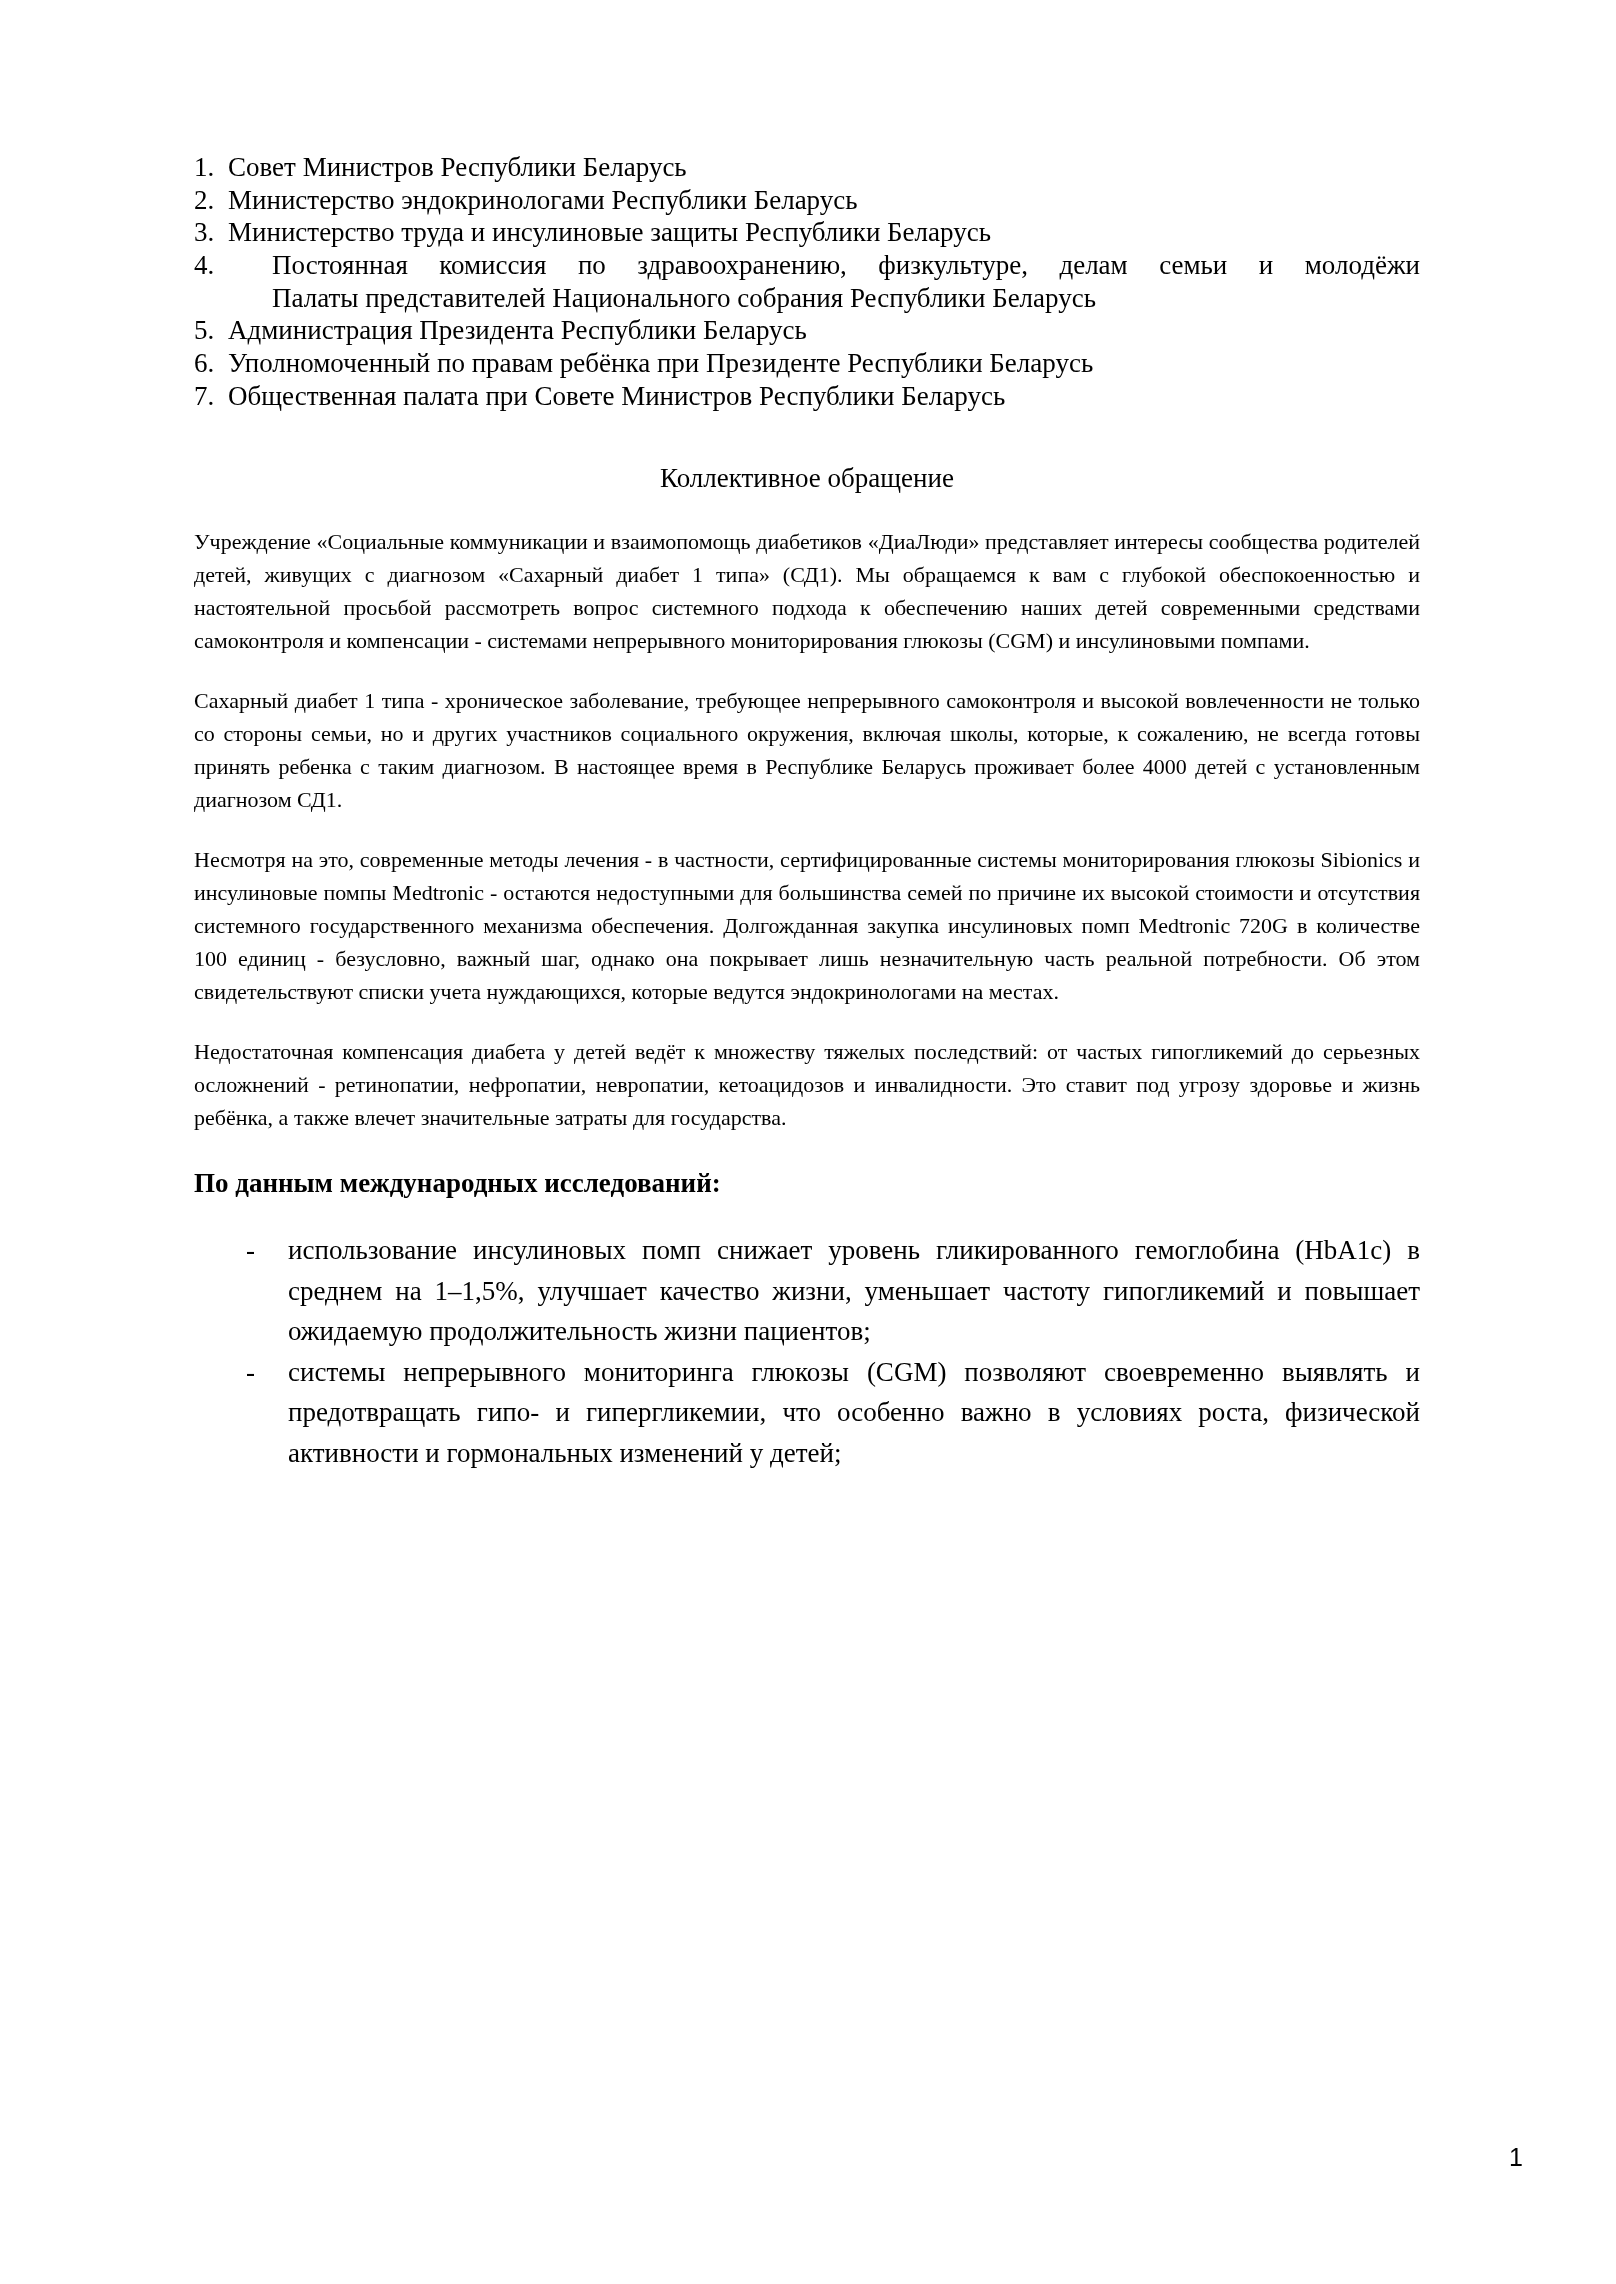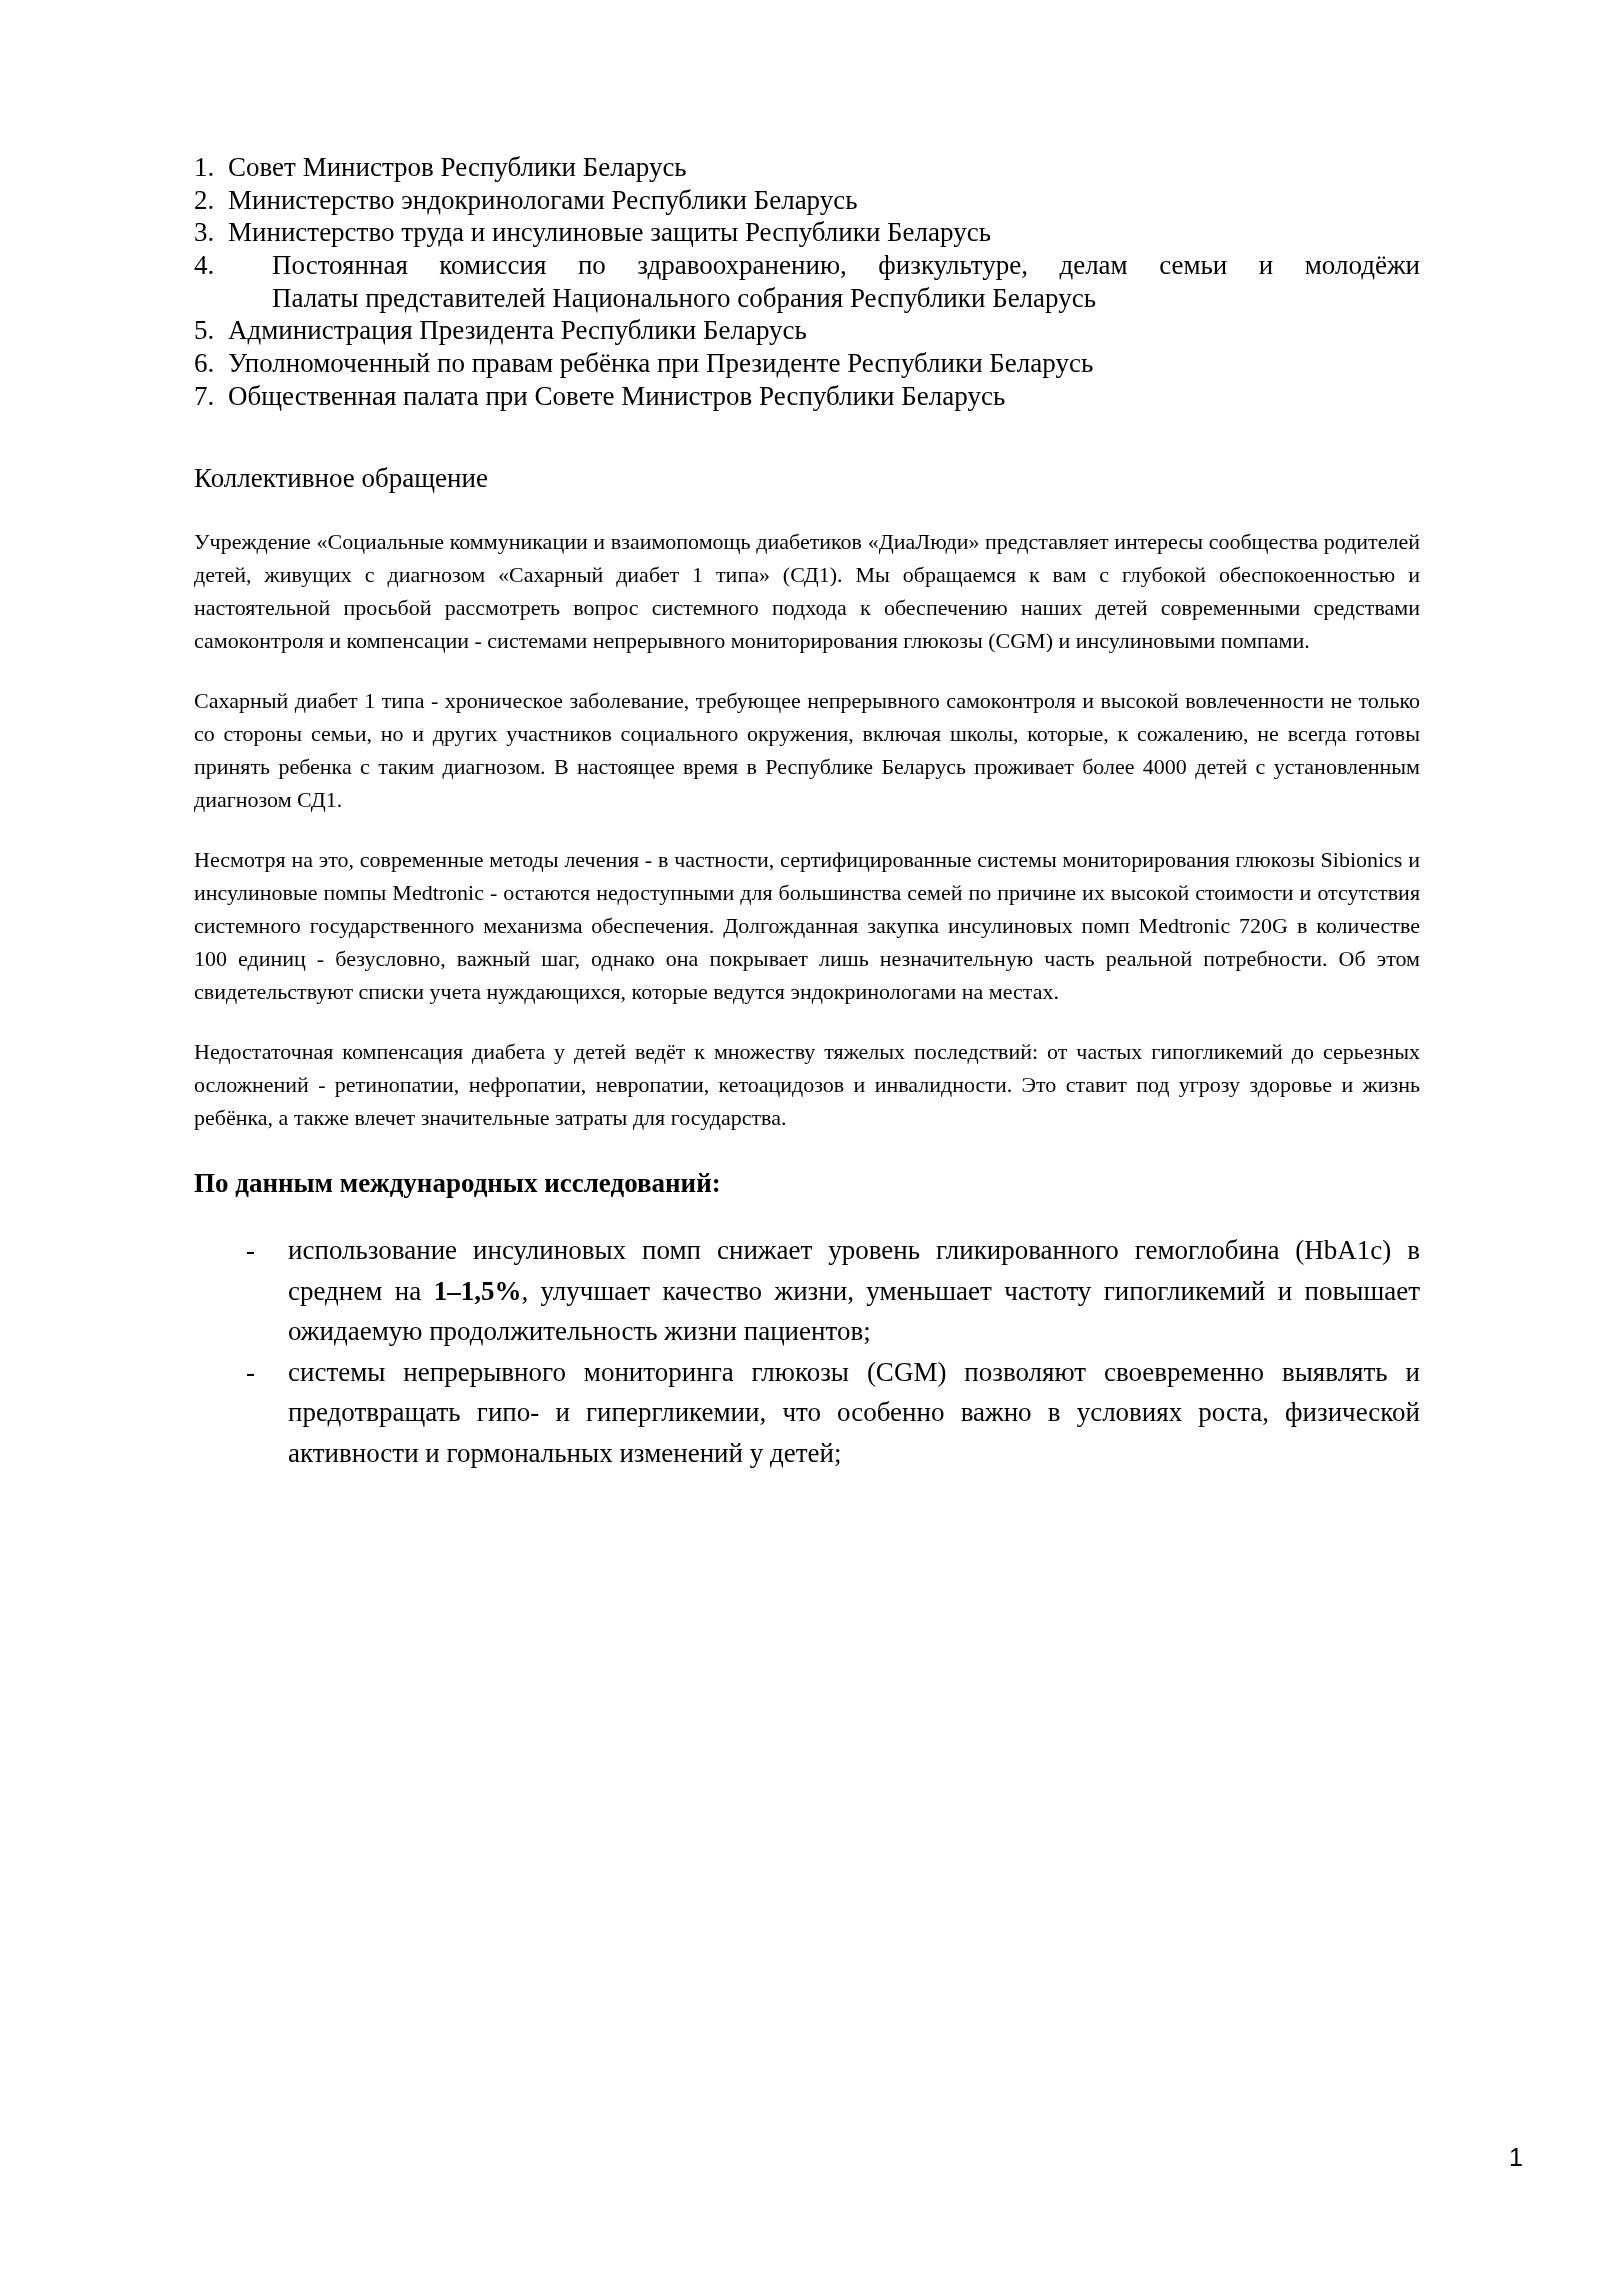--- a/index.html
+++ b/index.html
@@ -58,20 +58,21 @@
     display: block;
     margin-left: 44px;
   }
   .recipients li .txt .l1 {
     text-align: justify;
     text-align-last: justify;
   }
 
   
   .doc-title {
+    text-align: center;
     font-size: 27px;
     line-height: 1.21;
     margin: 50px 0 0 0;
   }
 
   
   p.body {
     font-size: 22px;
     line-height: 1.50;
     text-align: justify;
@@ -102,21 +103,21 @@
     line-height: 1.50;
     text-align: justify;
     text-justify: inter-word;
     margin: 0 0 0 0;
   }
   ul.dash-list > li .dash {
     position: absolute;
     left: 52px;
     top: 0;
   }
-  ul.dash-list > li b { font-weight: bold; }
+  ul.dash-list > li b { font-weight: normal; }
 
   
   .page-number {
     position: absolute;
     right: 94px;
     bottom: 114px;
     font-family: "Liberation Sans", "DejaVu Sans", sans-serif;
     font-size: 25px;
     line-height: 1;
     color: #000;

